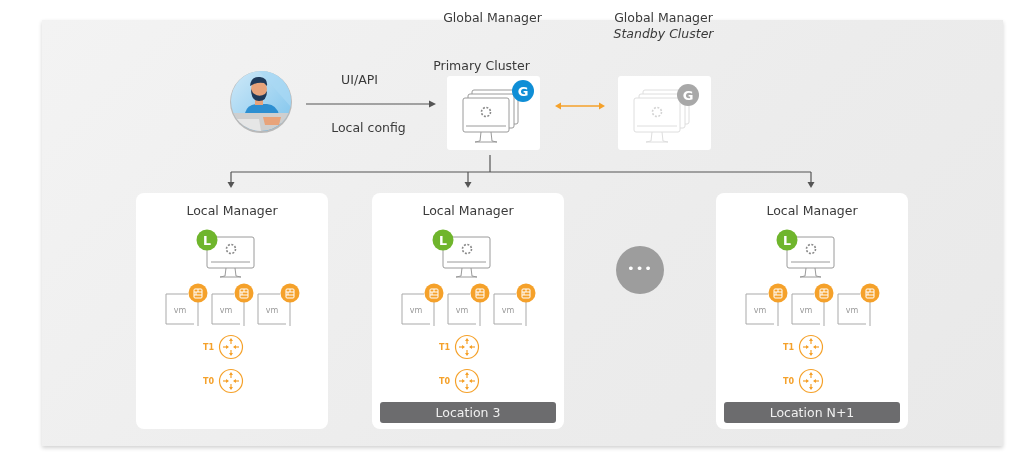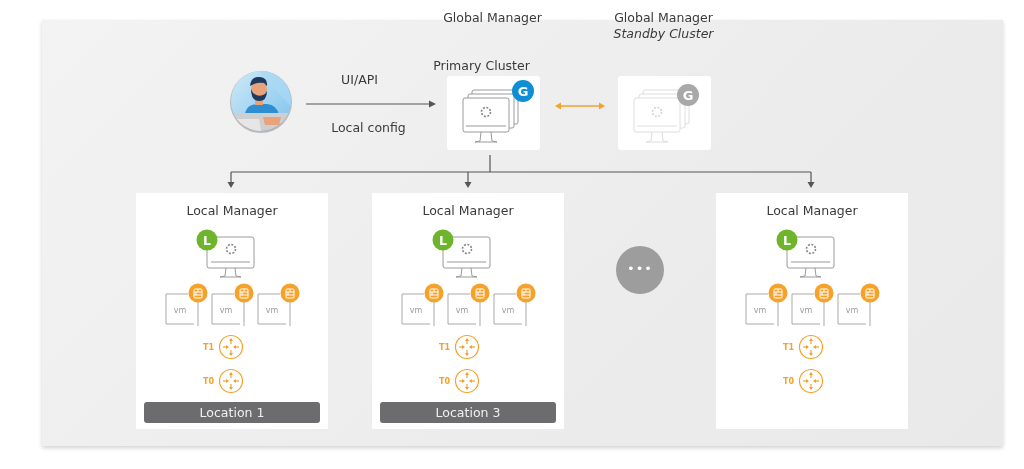--- a/index.html
+++ b/index.html
@@ -4,21 +4,21 @@
 <style>
   html, body { margin:0; padding:0; }
   body { width:1024px; height:469px; background:#ffffff; position:relative; overflow:hidden;
          font-family:"DejaVu Sans", "Liberation Sans", sans-serif; color:#333; }
   .panel { position:absolute; left:42px; top:20px; width:961px; height:426px;
            background:linear-gradient(135deg,#f3f3f3 0%,#ececec 60%,#e9e9e9 100%);
            box-shadow: 0 2px 4px rgba(0,0,0,0.18); }
   .abs { position:absolute; }
   .lbl { position:absolute; font-size:12.5px; color:#3a3a3a; text-align:center; line-height:16px; }
   .card { position:absolute; background:#fff; border-radius:3px; }
-  .locbox { position:absolute; background:#fff; border-radius:1px; width:192px; height:236px; }
+  .locbox { position:absolute; background:#fff; border-radius:8px; width:192px; height:236px; }
   .loc-title { position:absolute; top:10px; left:0; width:100%; text-align:center; font-size:12.5px; color:#3a3a3a; }
   .loc-bar { position:absolute; left:8px; right:8px; bottom:6px; height:21px; background:#6c6c6e; border-radius:3px;
              color:#f0f0f0; font-size:12.5px; text-align:center; line-height:21px; }
   svg { position:absolute; overflow:visible; }
   .tier { font-size:8px; fill:#f5a12a; font-weight:bold; font-family:"DejaVu Sans", sans-serif; }
 </style>
 </head>
 <body>
 
 <div class="panel"></div>
@@ -190,21 +190,20 @@
             <polygon points="93,182 97,182 95,179" stroke="none"></polygon>
             <line x1="95" y1="191" x2="95" y2="196"></line>
             <polygon points="93,194 97,194 95,197" stroke="none"></polygon>
             <line x1="87" y1="188" x2="92" y2="188"></line>
             <polygon points="90,186 90,190 93,188" stroke="none"></polygon>
             <line x1="98" y1="188" x2="103" y2="188"></line>
             <polygon points="100,186 100,190 97,188" stroke="none"></polygon>
           </g>
         </g>
       </svg>
-    <div class="loc-bar">Location 1</div>
   </div>
     <div class="locbox" style="left: 372px; top: 193px;">
     <div class="loc-title">Local Manager</div>
     <svg style="left:0;top:0" width="192" height="236">
       <rect x="71" y="44" width="47" height="31" rx="2" fill="#fff" stroke="#9a9a9a"></rect>
       <line x1="75" y1="69" x2="114" y2="69" stroke="#9a9a9a"></line>
       <path d="M90 75 L89 83 L84 84 L105 84 L100 83 L99 75" fill="none" stroke="#9a9a9a"></path>
       <circle cx="95" cy="56" r="4.5" fill="none" stroke="#8a8a8a" stroke-width="1.6" stroke-dasharray="2 1.5"></circle>
     </svg>
     <svg class="l-badge" style="left:60px;top:36px" width="22" height="22">
@@ -366,14 +365,15 @@
             <polygon points="93,182 97,182 95,179" stroke="none"></polygon>
             <line x1="95" y1="191" x2="95" y2="196"></line>
             <polygon points="93,194 97,194 95,197" stroke="none"></polygon>
             <line x1="87" y1="188" x2="92" y2="188"></line>
             <polygon points="90,186 90,190 93,188" stroke="none"></polygon>
             <line x1="98" y1="188" x2="103" y2="188"></line>
             <polygon points="100,186 100,190 97,188" stroke="none"></polygon>
           </g>
         </g>
       </svg>
+    <div class="loc-bar">Location N+1</div>
   </div>
   </div>
 
 </body></html>

